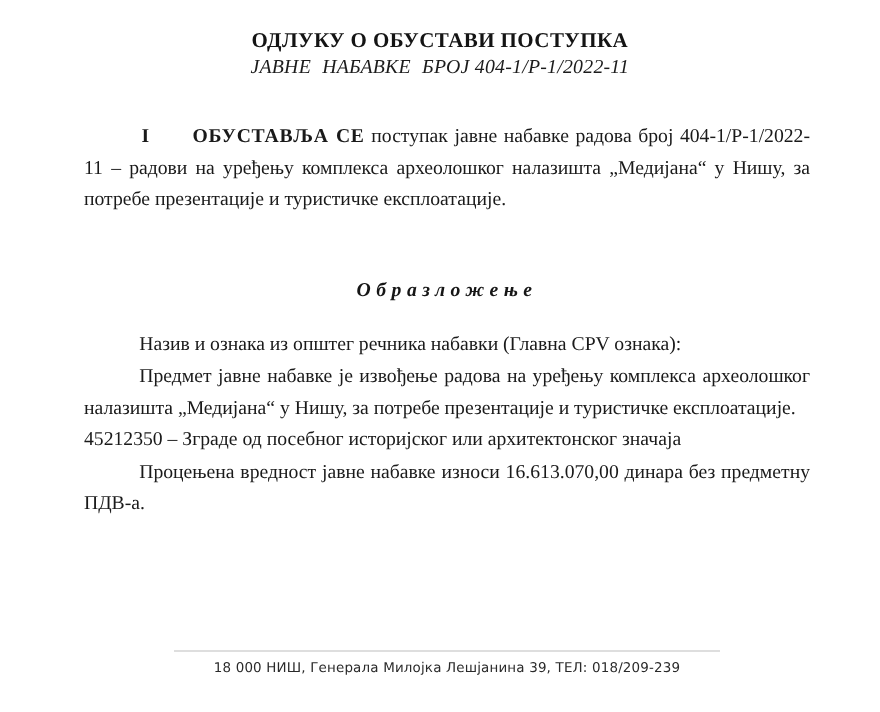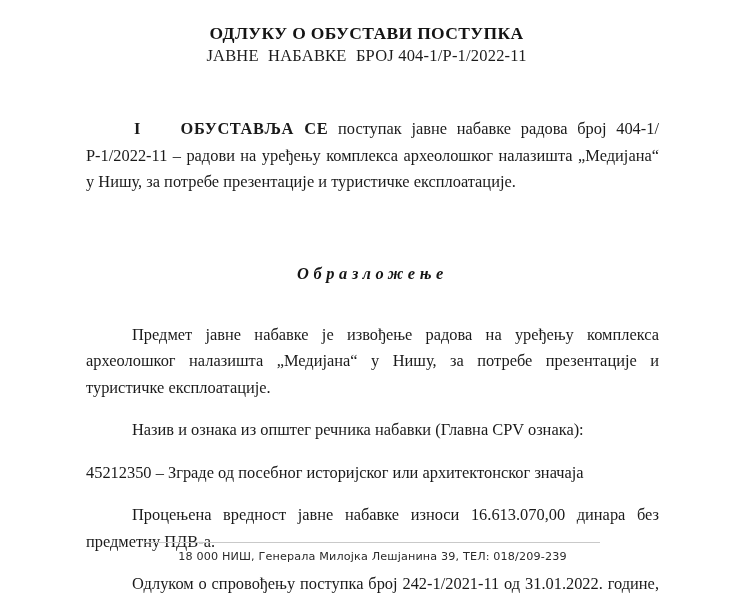--- a/index.html
+++ b/index.html
@@ -35,34 +35,35 @@
     line-height: 21px;
     color: #141414;
   }
   .title-sub {
     font-size: 16.5px;
     font-weight: normal;
     letter-spacing: 0.2px;
     line-height: 21px;
     margin-top: 1px;
     color: #1c1c1c;
+    font-style: italic;
   }
   .title-sub .wsp { display: inline-block; width: 5px; }
 
   
   .body-wrap {
     margin: 0 auto;
     width: 625px;
     padding-left: 16px;
     padding-right: 4px;
     box-sizing: border-box;
   }
 
   p.para {
-    margin: 16px;
+    margin: 0;
     font-size: 16.4px;
     line-height: 26.5px;
     text-align: justify;
     text-justify: inter-word;
     color: #1a1a1a;
   }
   p.para.indent { text-indent: 48px; }
   p.para.indent-sm { text-indent: 46px; }
   p.para.noindent { text-indent: 0; }
 
@@ -134,31 +135,30 @@
       <span>поступак јавне набавке радова број 404-1/Р-1/2022-11 – радови на уређењу комплекса археолошког налазишта „Медијана“ у Нишу, за потребе презентације и туристичке експлоатације.</span>
     </p>
 
     <div class="spacer-2"></div>
     <div class="spacer-3"></div>
 
     <div class="section-heading">Образложење</div>
 
     <div class="spacer-4"></div>
 
+    <p class="para indent-sm">Назив и ознака из општег речника набавки (Главна CPV ознака):</p>
+
     <p class="para indent-sm">Предмет јавне набавке је извођење радова на уређењу комплекса археолошког налазишта „Медијана“ у Нишу, за потребе презентације и туристичке експлоатације.</p>
-
-    <p class="para indent-sm">Назив и ознака из општег речника набавки (Главна CPV ознака):</p>
 
     <p class="para noindent">45212350 – Зграде од посебног историјског или архитектонског значаја</p>
 
 
     <p class="para indent-sm">Процењена вредност јавне набавке износи 16.613.070,00 динара без предметну ПДВ-а.</p>
 
 
-    <p class="para indent-sm">Одлуком о спровођењу поступка број 242-1/2021-11 од 31.01.2022. године, Наручилац је образовао Комисију за јавну предметну набавку.</p>
 
   </div>
 
   <div class="footer">
     <div class="footer-rule"></div>
     <div class="footer-text">18 000 НИШ,  Генерала Милојка Лешјанина 39, ТЕЛ: 018/209-239</div>
   </div>
 
 </div>
 

